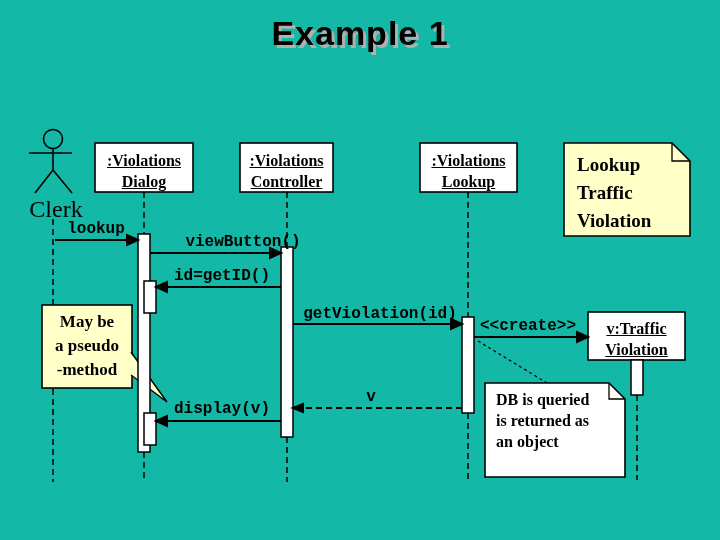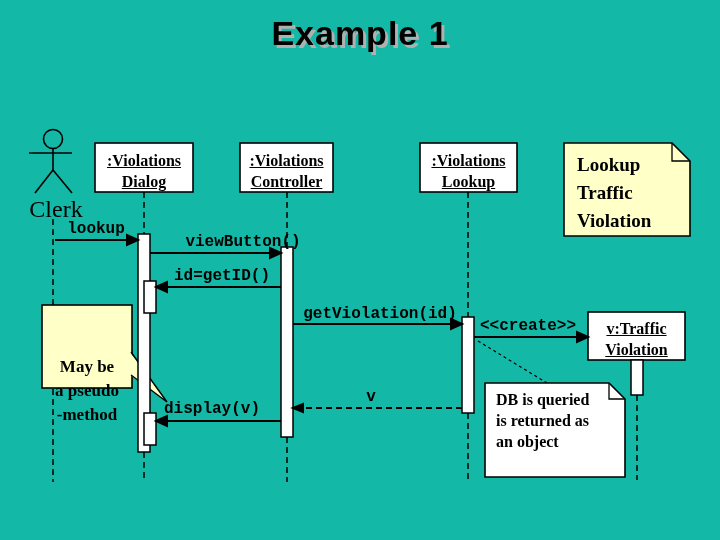--- a/index.html
+++ b/index.html
@@ -46,21 +46,21 @@
     position: absolute;
     transform: translateX(-50%);
     font-family: "Liberation Mono", monospace;
     font-weight: bold;
     font-size: 16px;
     white-space: nowrap;
   }
   .note-text { position: absolute; font-weight: bold; }
   .note-text div { white-space: nowrap; }
   #lookup-note-text { left: 577px; top: 151px; font-size: 19px; line-height: 28px; }
-  #pseudo-note-text { left: 42px; top: 310px; width: 90px; font-size: 17px; line-height: 24px; text-align: center; margin-top: 45px; }
+  #pseudo-note-text { left: 42px; top: 310px; width: 90px; font-size: 17px; line-height: 24px; text-align: center; }
   #db-note-text { left: 496px; top: 389px; font-size: 16px; line-height: 21px; }
 </style>
 </head>
 <body>
 
 <div id="stage">
 
   <svg id="diagram-svg" width="720" height="540" viewBox="0 0 720 540">
 
     <g stroke="#000" stroke-width="1.5" stroke-dasharray="6,4">
@@ -154,21 +154,21 @@
     <span>v:Traffic</span>
     <span>Violation</span>
   </div>
 
   <div class="msg" style="left:96px;top:220px;">lookup</div>
   <div class="msg" style="left:215px;top:233px;margin-left:28px;">viewButton()</div>
   <div class="msg" style="left:380px;top:305px;">getViolation(id)</div>
   <div class="msg" style="left:222px;top:267px;">id=getID()</div>
   <div class="msg" style="left:528px;top:317px;">&lt;&lt;create&gt;&gt;</div>
   <div class="msg" style="left:371px;top:388px;">v</div>
-  <div class="msg" style="left:212px;top:400px;">display(v)</div>
+  <div class="msg" style="left:222px;top:400px;">display(v)</div>
 
   <div class="note-text" id="lookup-note-text">
     <div>Lookup</div>
     <div>Traffic</div>
     <div>Violation</div>
   </div>
 
   <div class="note-text" id="pseudo-note-text">
     <div>May be</div>
     <div>a pseudo</div>

